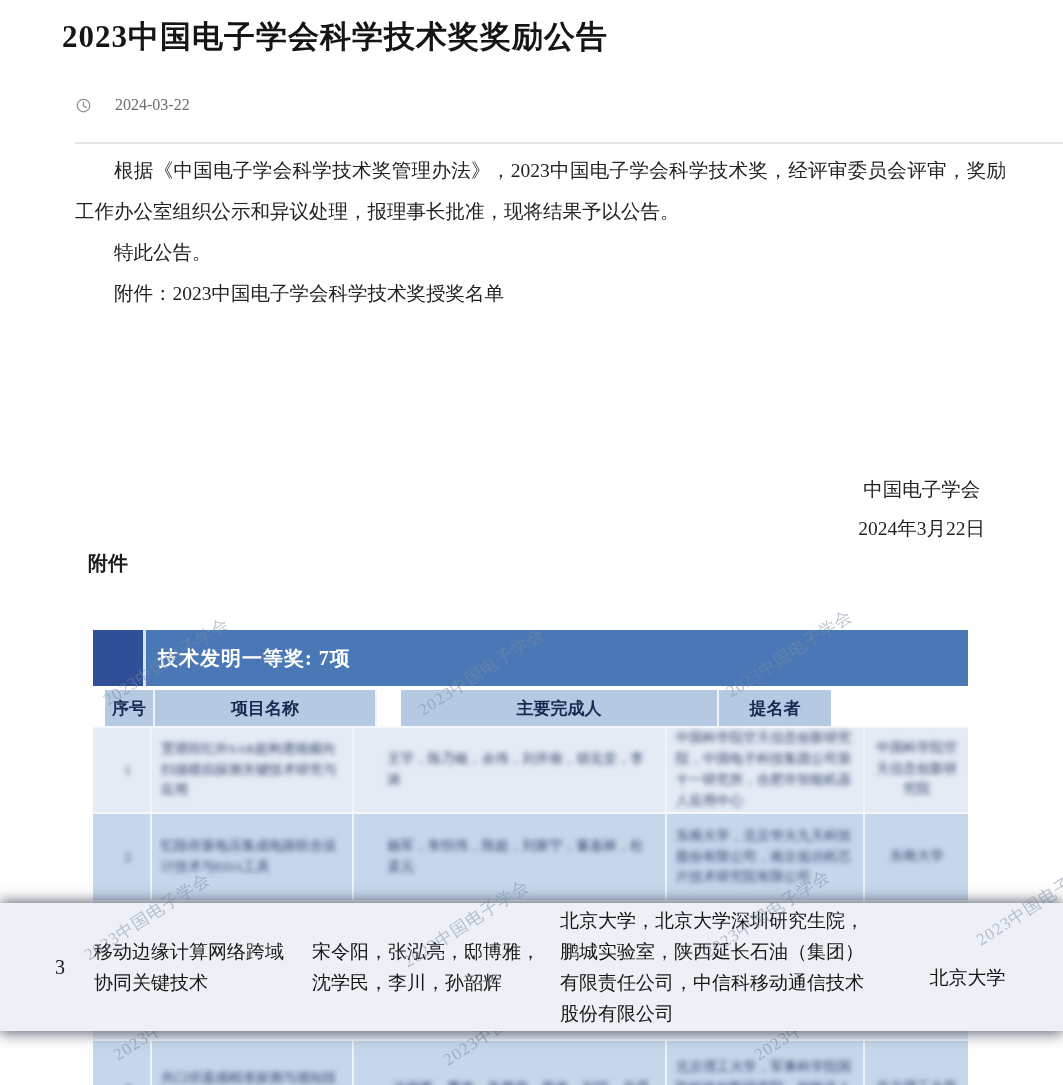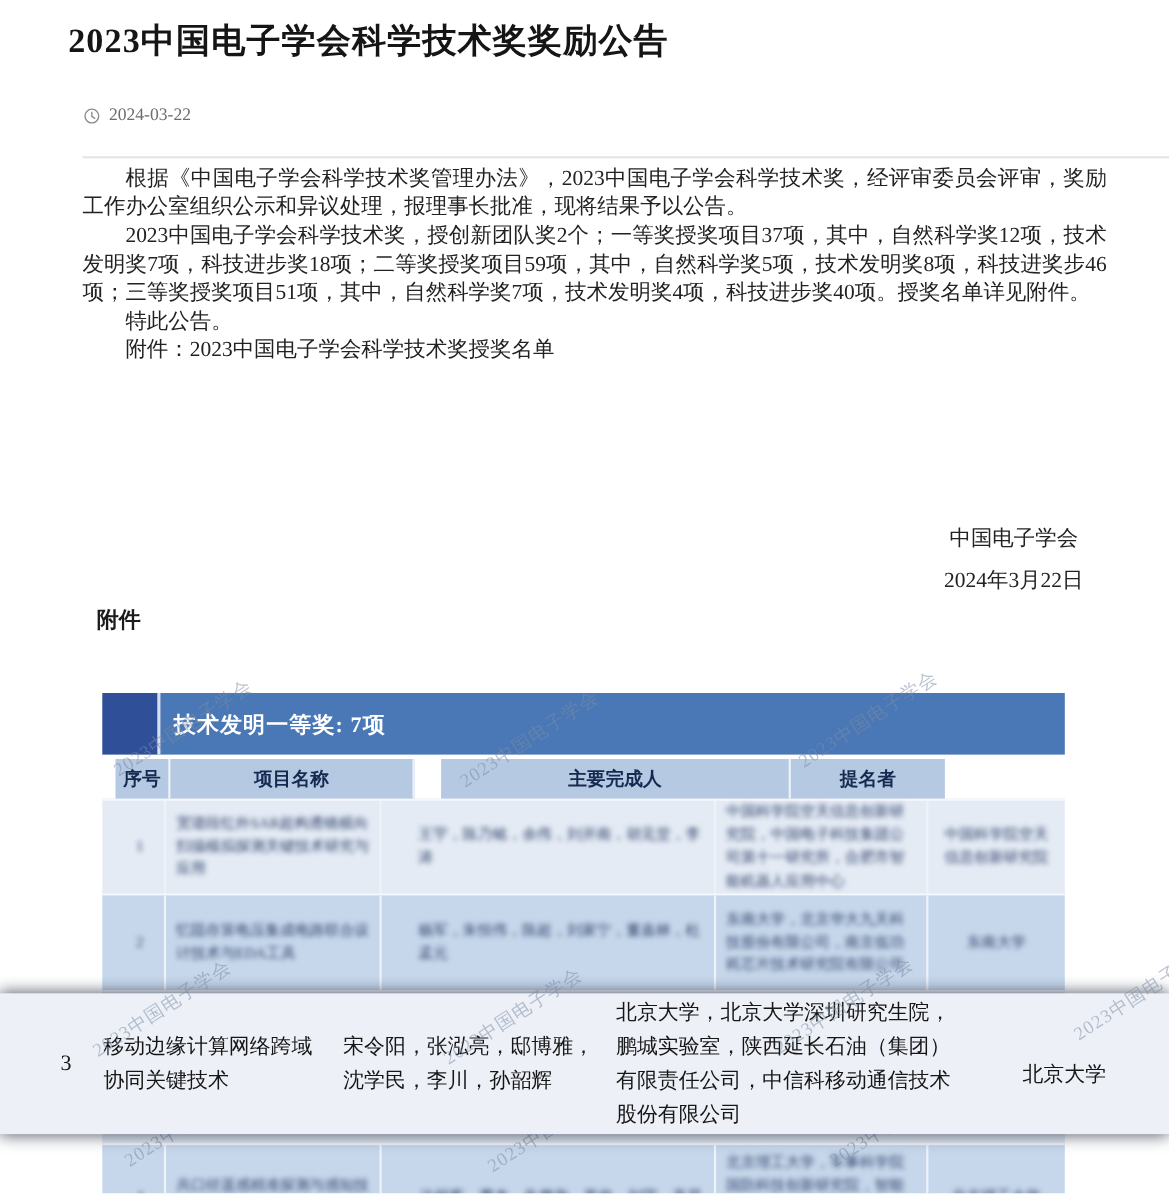--- a/index.html
+++ b/index.html
@@ -8,31 +8,31 @@
     background:#fff; font-family:"Liberation Serif","DejaVu Serif",serif;
     color:#1c1c1c;
   }
   
   .title{
     position:absolute; left:62px; top:16px; margin:0;
     font-size:31px; font-weight:700; color:#151515; letter-spacing:1px;
   }
   .date-row{
     position:absolute; left:76px; top:96px;
-    display:flex; align-items:center; gap:8px;
+    display:flex; align-items:center; gap:24px;
     font-size:16px; color:#6d6d6d;
   }
   .divider{
     position:absolute; left:75px; right:0; top:142px; height:0;
     border-top:2px solid #e5e5e5;
   }
   
   .content{
     position:absolute; left:75px; top:150px; width:931px;
-    font-size:19.5px; line-height:26px; text-align:justify; color:#222;
+    font-size:19.5px; line-height:41px; text-align:justify; color:#222;
   }
   .content p{margin:0; text-indent:2em;}
   .signoff{
     position:absolute; right:78px; top:470px; text-align:center;
     font-size:19.5px; line-height:39px; color:#222;
   }
   .signoff div{white-space:nowrap;}
   .attach-label{
     position:absolute; left:88px; top:550px;
     font-size:20px; font-weight:700; color:#1b1b1b;
@@ -66,21 +66,21 @@
     padding:6px 9px; font-size:13.5px; line-height:1.55; color:#2c3e66;
   }
   .trow .cell:last-child{border-right:none;}
   .trow .cell .t{filter:blur(2.6px);}
   .t-left{text-align:left;}
   .t-center{text-align:center;}
   .c-no{width:50px;margin-left:12px;}
   .c-proj{width:222px;}
   .c-people{width:318px;margin-left:24px;}
   .c-org{width:218px;}
-  .c-nom{width:140px;}
+  .c-nom{width:112px;font-family:Liberation Mono, monospace;}
   .row-light{background:#e4ebf5; height:84px;}
   .row-mid{background:#c6d7eb; height:86px;}
   .row-spacer{background:#e3eaf4; height:137px;}
   .row-4{background:#c6d7eb; height:95px;}
   
   .overlay-row{
     position:absolute; left:0; top:903px; width:1063px; height:128px;
     background:#edf1f7; z-index:5;
     box-shadow:0 3px 14px rgba(25,35,55,.55), 0 -3px 12px rgba(25,35,55,.4);
     display:flex; align-items:center; box-sizing:border-box; padding-left:34px;
@@ -113,21 +113,20 @@
         <path d="M12 6.5v6l4.2 2.8" fill="none" stroke="#8d8d8d" stroke-width="2" stroke-linecap="round"></path>
       </svg>
     </span>
     <span>2024-03-22</span>
   </div>
 
   <div class="divider"></div>
 
   <div class="content">
     <p>根据《中国电子学会科学技术奖管理办法》，2023中国电子学会科学技术奖，经评审委员会评审，奖励工作办公室组织公示和异议处理，报理事长批准，现将结果予以公告。</p>
-    <p>2023中国电子学会科学技术奖，授创新团队奖2个；一等奖授奖项目37项，其中，自然科学奖12项，技术发明奖7项，科技进步奖18项；二等奖授奖项目59项，其中，自然科学奖5项，技术发明奖8项，科技进奖步46项；三等奖授奖项目51项，其中，自然科学奖7项，技术发明奖4项，科技进步奖40项。授奖名单详见附件。</p>
     <p>特此公告。</p>
     <p>附件：2023中国电子学会科学技术奖授奖名单</p>
   </div>
 
   <div class="signoff">
     <div>中国电子学会</div>
     <div>2024年3月22日</div>
   </div>
 
   <div class="attach-label">附件</div>

